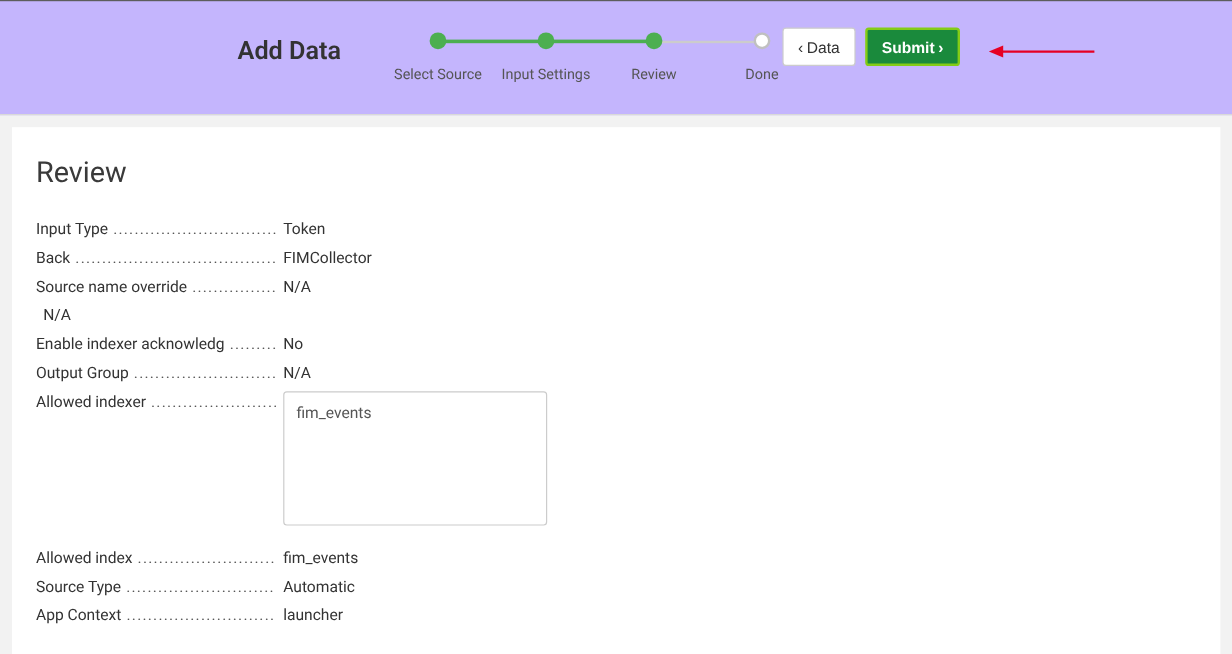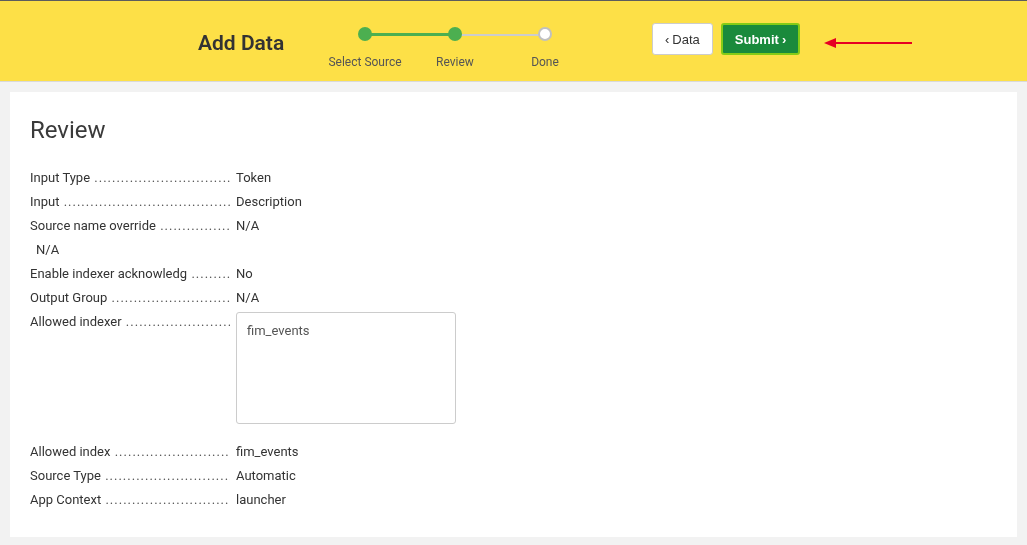--- a/index.html
+++ b/index.html
@@ -5,24 +5,24 @@
     * { box-sizing: border-box; margin: 0; padding: 0; }
     body {
       font-family: -apple-system, BlinkMacSystemFont, "Segoe UI", Roboto, "Helvetica Neue", Arial, sans-serif;
       background: #f2f2f2;
       color: #333;
       width: 1027px;
       height: 545px;
       overflow: hidden;
     }
     .topbar {
-      background: #fde047;
+      background: #c4b5fd;
       border-top: 1px solid #5d5d5d;
       border-bottom: 1px solid #d9d9d9;
-      height: 82px;
+      height: 96px;
       display: flex;
       align-items: center;
       padding: 0 32px;
       position: relative;
     }
     .title {
       font-size: 21px;
       font-weight: 600;
       color: #333;
       position: absolute;
@@ -169,20 +169,25 @@
 <body>
 
 <div class="topbar">
   <div class="title">Add Data</div>
 
   <div class="wizard">
     <div class="step">
       <div class="step-circle"></div>
       <div class="step-line"></div>
       <div class="step-label">Select Source</div>
+    </div>
+    <div class="step">
+      <div class="step-circle"></div>
+      <div class="step-line"></div>
+      <div class="step-label">Input Settings</div>
     </div>
     <div class="step">
       <div class="step-circle"></div>
       <div class="step-line grey"></div>
       <div class="step-label">Review</div>
     </div>
     <div class="step inactive">
       <div class="step-circle"></div>
       <div class="step-label">Done</div>
     </div>
@@ -207,22 +212,22 @@
 
 <div class="content">
   <h2 class="section-title">Review</h2>
 
   <div class="review-list">
     <div class="review-row">
       <div class="review-label">Input Type</div>
       <div class="review-value">Token</div>
     </div>
     <div class="review-row">
-      <div class="review-label">Input</div>
-      <div class="review-value">Description</div>
+      <div class="review-label">Back</div>
+      <div class="review-value">FIMCollector</div>
     </div>
     <div class="review-row">
       <div class="review-label">Source name override</div>
       <div class="review-value">N/A</div>
     </div>
     <div class="review-row">
       <div class="review-value">N/A</div>
     </div>
     <div class="review-row">
       <div class="review-label">Enable indexer acknowledg</div>

